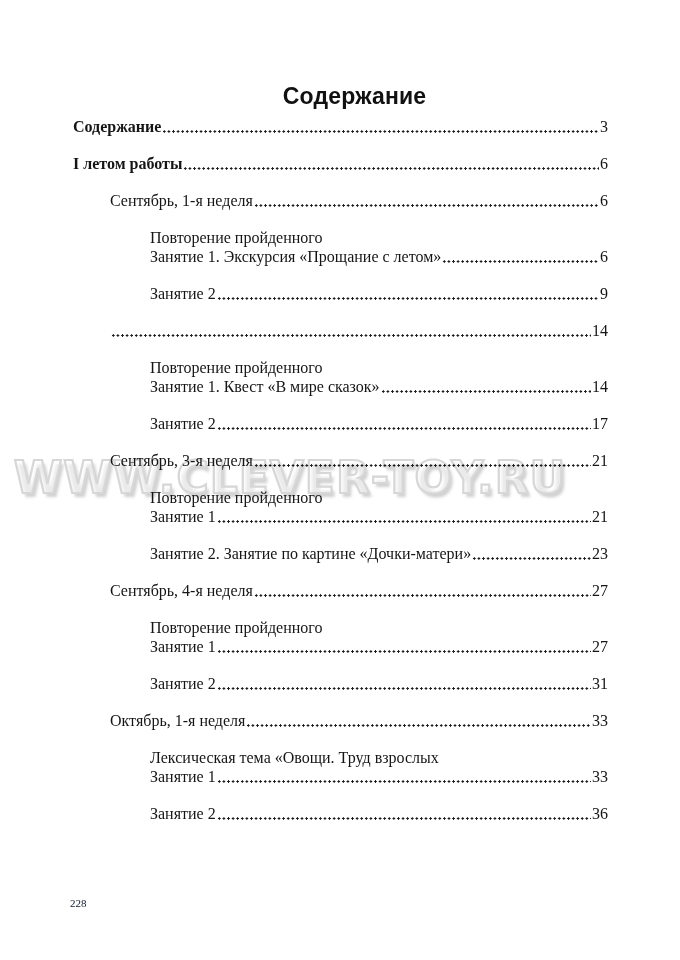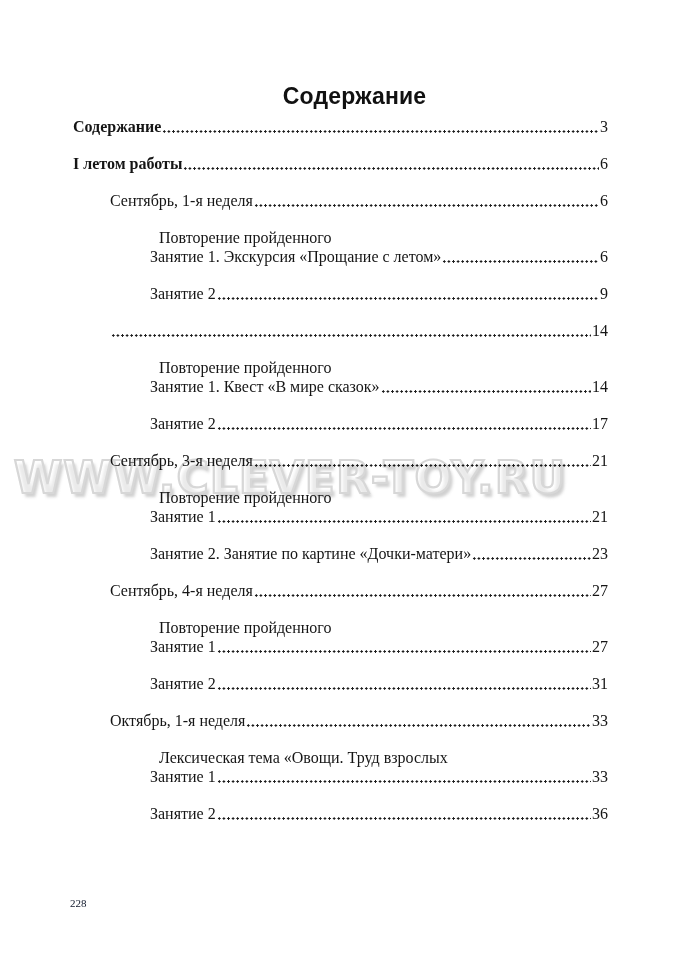--- a/index.html
+++ b/index.html
@@ -41,21 +41,20 @@
     margin-bottom: 18px;
     font-size: 16px;
     line-height: 19px;
   }
   .toc-entry.indent-1 { padding-left: 37px; }
   .toc-entry.indent-2 { padding-left: 77px; }
   .toc-entry.bold .toc-label,
   .toc-entry.bold .pre-line { font-weight: bold; }
   .pre-line {
     white-space: nowrap;
-    margin-left: 9px;
   }
   .toc-row {
     display: flex;
     align-items: flex-end;
   }
   .toc-label {
     white-space: nowrap;
     flex: 0 0 auto;
   }
   .leader {

